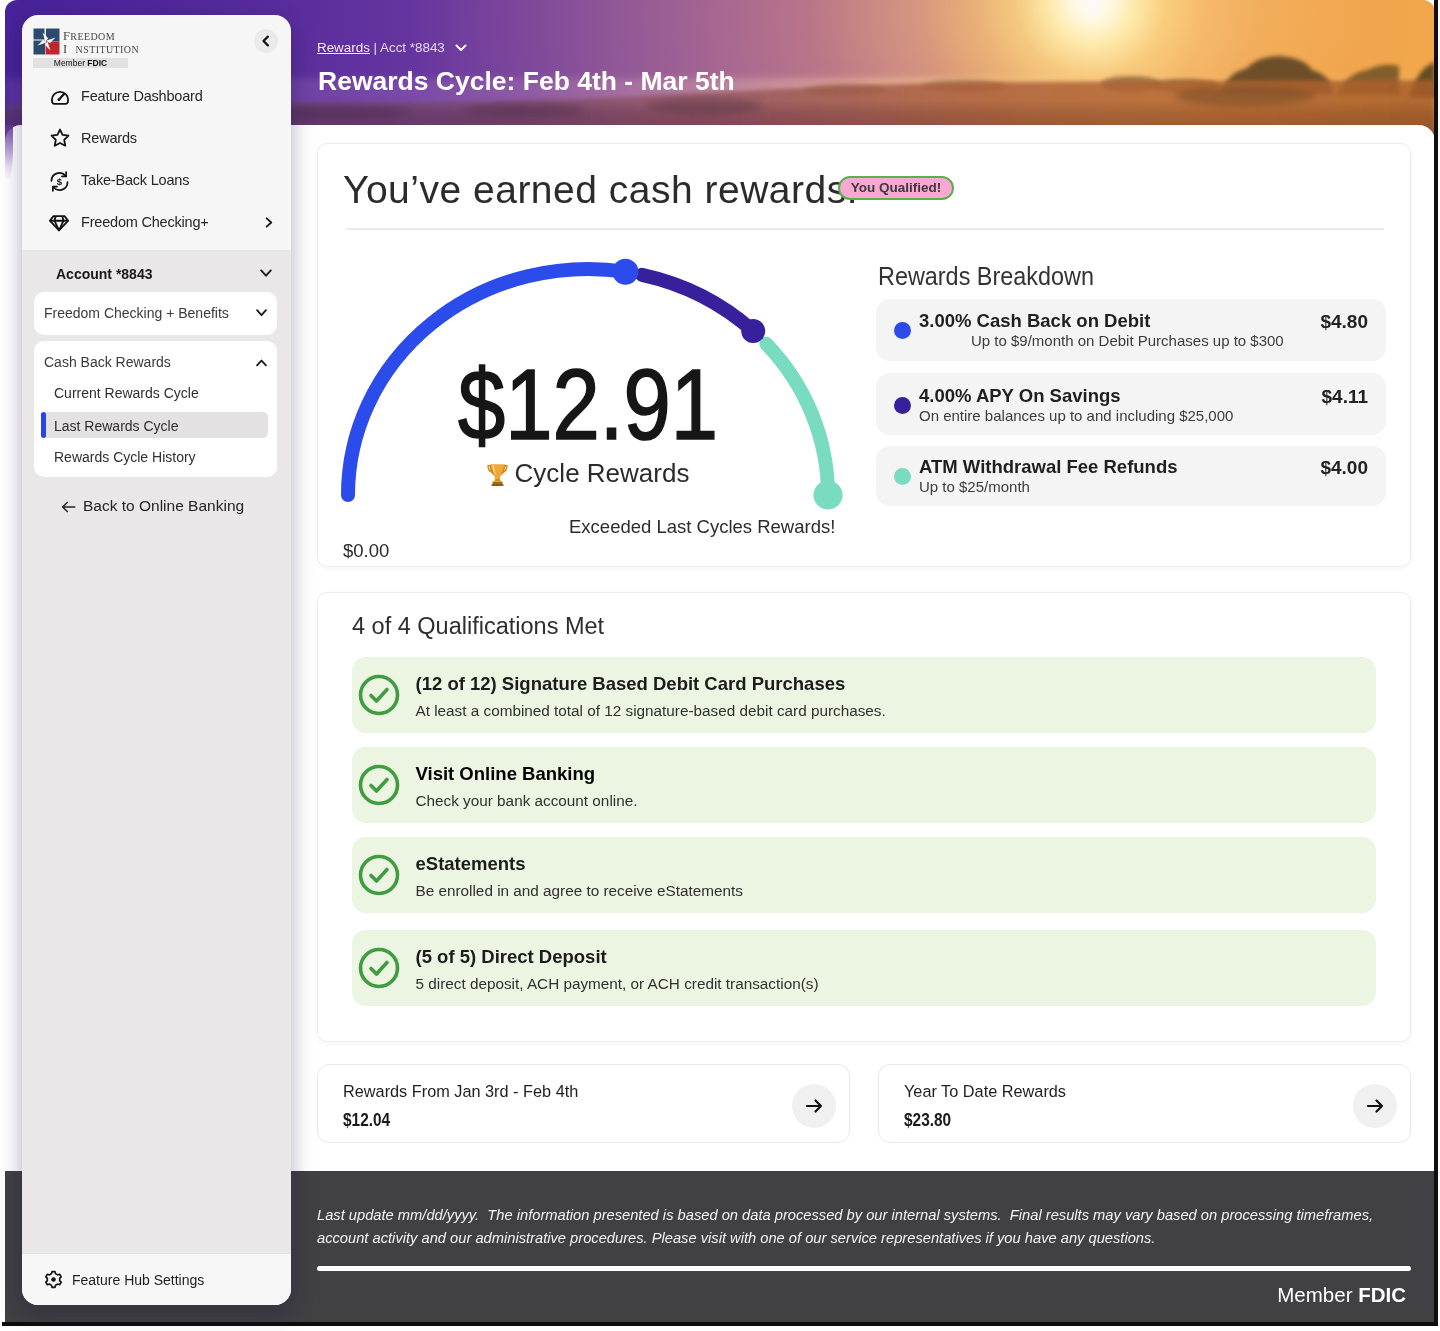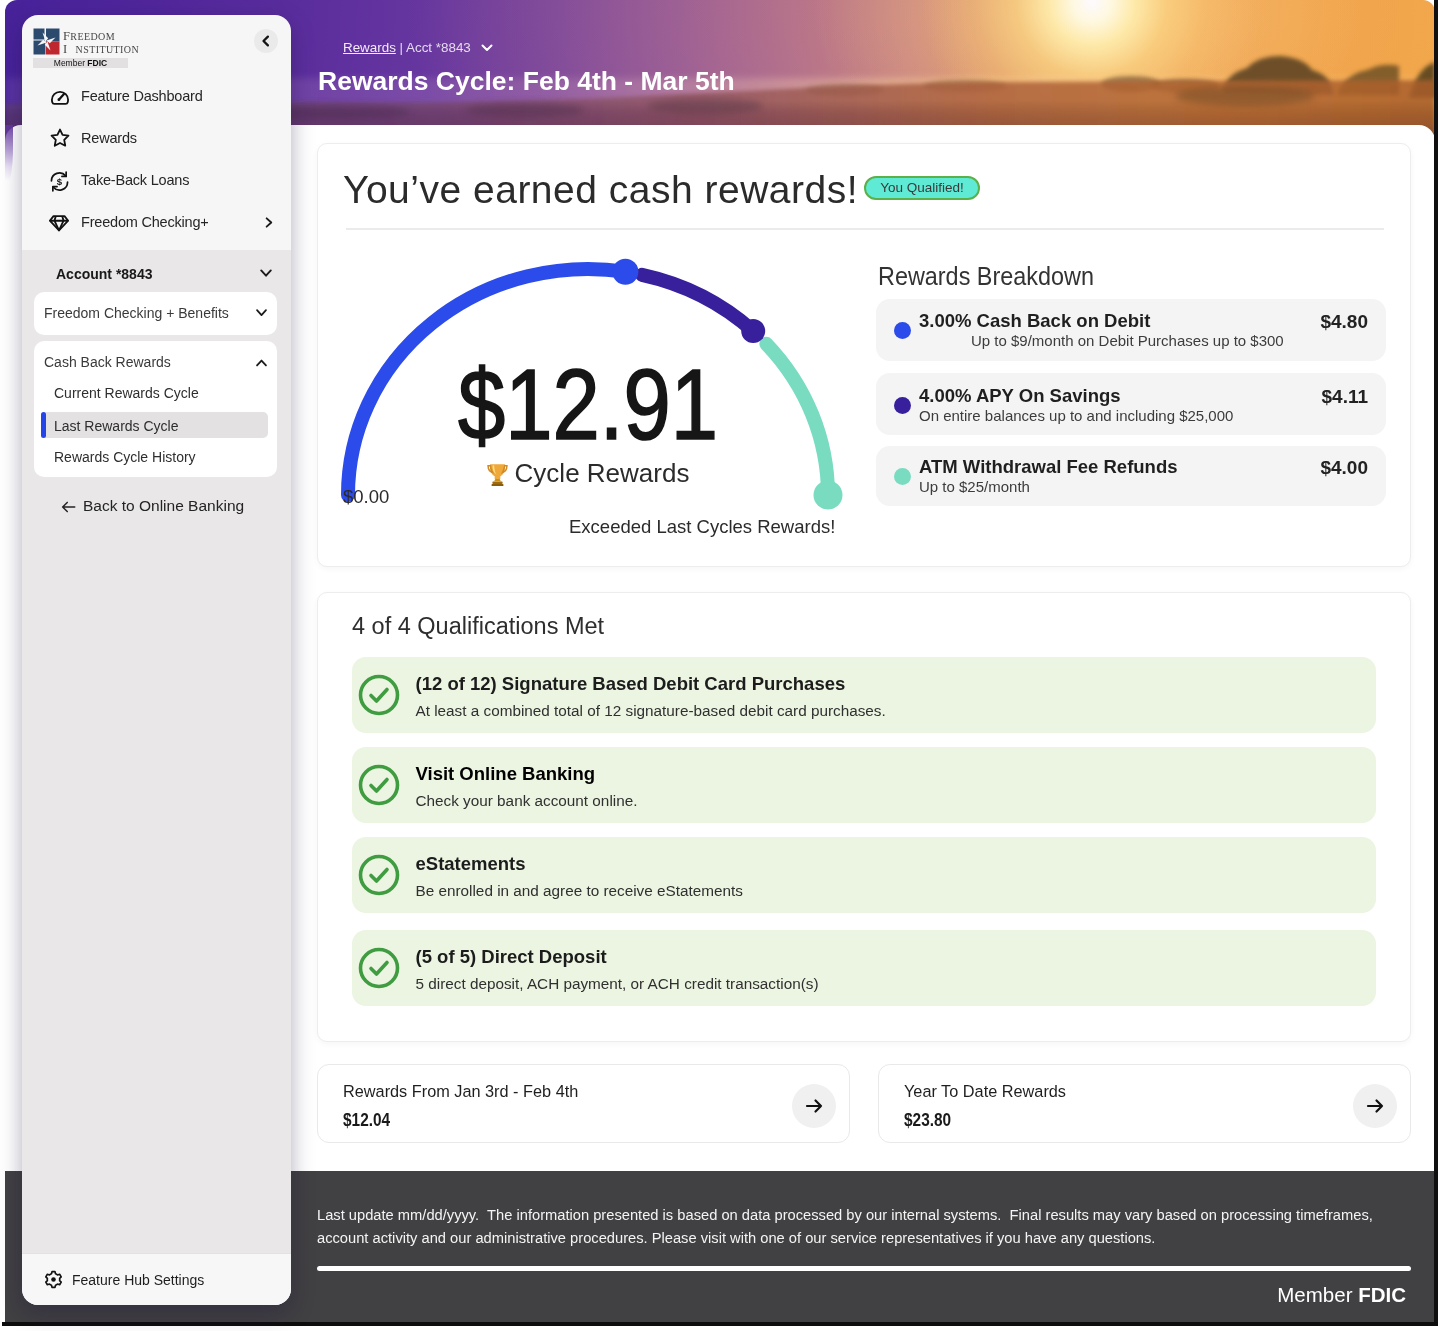--- a/index.html
+++ b/index.html
@@ -13,21 +13,21 @@
       radial-gradient(ellipse 280px 170px at 1087px 12px, rgba(255,235,170,0.42) 0%, rgba(255,225,150,0.18) 60%, rgba(255,215,140,0) 100%),
       radial-gradient(ellipse 700px 320px at 1100px 10px, rgba(250,170,90,0.5) 0%, rgba(245,160,95,0.22) 55%, rgba(240,150,100,0) 100%),
       linear-gradient(94deg, #47229a 0%, #50269b 10%, #5a2d9d 20%, #66369f 29%, #7643a0 38%, #8a52a0 47%, #9e619b 55%, #b37390 63%, #c9825f 72%, #de914e 80%, #eca146 89%, #f0a945 100%);
   }
   #body-bg { left:5px; top:125px; width:1430px; height:1046px; background:#ffffff; border-radius:16px 16px 0 0; }
   #footer { left:5px; top:1171px; width:1430px; height:151px; background:#414042; }
   #edge-r { left:1434px; top:0; width:3.5px; height:1326px; background:#101010; }
   #edge-b { left:2px; top:1322px; width:1436px; height:4px; background:#0d0d0d; }
 
   
-  .foot-text { left:317px; top:1204px; color:#f4f4f4; font-size:14.7px; line-height:23px; white-space:nowrap; }
+  .foot-text { left:317px; top:1204px; color:#f4f4f4; font-size:14.7px; line-height:23px; white-space:nowrap;font-style:italic; }
   .foot-rule { left:317px; top:1266px; width:1094px; height:5px; background:#fff; border-radius:3px; }
   .foot-fdic { left:1120px; top:1283px; width:286px; text-align:right; color:#fff; font-size:20.5px; }
 
   
   #sidebar { left:22px; top:15px; width:269px; height:1290px; background:#f7f6f7; border-radius:16px;
      box-shadow:0 8px 22px rgba(30,20,60,0.35); overflow:hidden; }
   #side-gray { left:0; top:235px; width:269px; height:1003px; background:#e9e7e8; position:absolute; }
   #side-foot { left:0; top:1238px; width:269px; height:52px; background:#f7f7f7; border-top:1px solid #e3e1e2; position:absolute; }
 
   .navlab { font-size:14.5px; letter-spacing:-0.2px; color:#262626; line-height:17px; }
@@ -84,60 +84,60 @@
         <ellipse cx="120" cy="114" rx="85" ry="8" fill="#4e2c56"></ellipse>
         <ellipse cx="330" cy="112" rx="75" ry="7" fill="#54305a"></ellipse>
         <ellipse cx="520" cy="110" rx="60" ry="7" fill="#5a3456"></ellipse>
         <ellipse cx="700" cy="106" rx="58" ry="8" fill="#643c4e"></ellipse>
         <ellipse cx="1240" cy="96" rx="70" ry="10" fill="#6e4a28"></ellipse>
       </g>
       <rect x="0" y="100" width="1430" height="50" fill="url(#groundtop)" opacity="0.8"></rect>
     </svg>
   </div>
 
-  <div class="abs" style="left:317px;top:40px;color:#f3eaf9;font-size:13.4px;margin-left:26px;">
+  <div class="abs" style="left:317px;top:40px;color:#f3eaf9;font-size:13.4px;">
     <span style="text-decoration:underline;">Rewards</span><span style="opacity:.9;"> | Acct *8843</span>
     <svg width="12" height="8" viewBox="0 0 12 8" style="margin-left:6px;">
       <path d="M1.5 1.5 L6 6 L10.5 1.5" fill="none" stroke="#fff" stroke-width="2" stroke-linecap="round" stroke-linejoin="round"></path>
     </svg>
   </div>
   <div class="abs" style="left:318px;top:66px;color:#fff;font-size:26.5px;font-weight:700;">Rewards Cycle: Feb 4th - Mar 5th</div>
   <div id="body-bg" class="abs"></div>
   <div class="abs" style="left:5px;top:125px;width:8px;height:56px;background:linear-gradient(to bottom, rgba(99,54,158,0.9) 0%, rgba(124,84,180,0.55) 45%, rgba(170,140,215,0.25) 75%, rgba(255,255,255,0) 100%);border-radius:0 0 60% 0;"></div>
   <div id="footer" class="abs"></div>
   <div id="edge-r" class="abs"></div>
   <div id="edge-b" class="abs"></div>
   <div class="abs foot-text">Last update mm/dd/yyyy.&nbsp; The information presented is based on data processed by our internal systems.&nbsp; Final results may vary based on processing timeframes,<br>account activity and our administrative procedures. Please visit with one of our service representatives if you have any questions.</div>
   <div class="abs foot-rule"></div>
   <div class="abs foot-fdic">Member <b>FDIC</b></div>
 
   <div class="abs" style="left:317px;top:143px;width:1094px;height:424px;background:#fff;border:1px solid #ededed;border-radius:10px;box-shadow:0 2px 6px rgba(0,0,0,0.04);"></div>
   <div class="abs" style="left:343px;top:168px;font-size:39px;letter-spacing:0.5px;color:#2b2b2b;font-weight:400;">You’ve earned cash rewards!</div>
-  <div class="abs" style="left:864px;top:176px;width:116px;height:24px;border:2px solid #5bb04a;background:#5eead4;border-radius:13px;font-size:13.5px;font-weight:400;color:#3a3a3a;line-height:20px;text-align:center;">You Qualified!</div>
+  <div class="abs" style="left:838px;top:176px;width:116px;height:24px;border:2px solid #5bb04a;background:#f9a8d4;border-radius:13px;font-size:13.5px;font-weight:700;color:#3a3a3a;line-height:20px;text-align:center;">You Qualified!</div>
   <div class="abs" style="left:346px;top:228px;width:1038px;height:2px;background:#ebebeb;"></div>
 
   <svg class="abs" style="left:330px;top:250px;" width="520" height="270" viewBox="330 250 520 270">
     <path d="M 348 495 A 240 226 0 0 1 625.4 271.7" fill="none" stroke="#2b4bea" stroke-width="14" stroke-linecap="round"></path>
     <path d="M 642 274.8 A 240 226 0 0 1 753.2 331.1" fill="none" stroke="#38209d" stroke-width="14" stroke-linecap="round"></path>
     <path d="M 766.3 343.8 A 240 226 0 0 1 828 495" fill="none" stroke="#79dcc1" stroke-width="14" stroke-linecap="round"></path>
     <circle cx="625.4" cy="271.7" r="13" fill="#2b4bea"></circle>
     <circle cx="753.2" cy="331.1" r="12" fill="#38209d"></circle>
     <circle cx="828" cy="495" r="14.5" fill="#79dcc1"></circle>
   </svg>
   <div class="abs" style="left:388px;top:354px;width:400px;text-align:center;font-size:100px;font-weight:400;color:#161616;-webkit-text-stroke:1.7px #161616;line-height:100px;transform:scaleX(0.85);">$12.91</div>
   <div class="abs" style="left:348px;top:458px;width:480px;text-align:center;font-size:26px;color:#2b2b2b;">
     <svg width="21" height="24" viewBox="0 0 24 27" style="vertical-align:-4.5px;margin-right:7px;">
       <path d="M3.5 1.2 L20.5 1.2 L20.3 6 Q19.8 12.5 15.8 14.6 L15.2 14.9 L15.2 18 L8.8 18 L8.8 14.9 L8.2 14.6 Q4.2 12.5 3.7 6 Z" fill="#efa83a"></path>
       <path d="M3.8 3 L1.2 3 Q1.4 9.5 6.4 10.8 L5.4 8.6 Q4.2 6.2 4 3.6 Z M20.2 3 L22.8 3 Q22.6 9.5 17.6 10.8 L18.6 8.6 Q19.8 6.2 20 3.6 Z" fill="none" stroke="#d28a22" stroke-width="1.7"></path>
       <path d="M8.2 2.5 Q8.2 9.5 11 13 Q8.4 11.5 7.2 8.6 Q6.2 6 6.4 2.5 Z" fill="#ffe08a"></path>
       <path d="M9.5 18 L14.5 18 L15.8 20.6 L8.2 20.6 Z" fill="#c9901e"></path>
       <rect x="6.2" y="20.8" width="11.6" height="3" rx="0.8" fill="#a06a10"></rect>
       <rect x="5.2" y="23.8" width="13.6" height="2.4" rx="0.8" fill="#8d5c0b"></rect>
     </svg>Cycle Rewards</div>
-  <div class="abs" style="left:343px;top:486px;font-size:18.5px;color:#2b2b2b;text-align:center;">$0.00</div>
+  <div class="abs" style="left:343px;top:540px;font-size:18.5px;color:#2b2b2b;text-align:center;">$0.00</div>
   <div class="abs" style="left:569px;top:516px;font-size:18.5px;color:#2b2b2b;">Exceeded Last Cycles Rewards!</div>
 
   <div class="abs" style="left:878px;top:261px;font-size:26px;color:#333;transform:scaleX(0.9);transform-origin:0 50%;white-space:nowrap;">Rewards Breakdown</div>
   <div class="abs" style="left:876px;top:299px;width:510px;height:62px;background:#f5f4f5;border-radius:14px;"></div>
   <div class="abs" style="left:894px;top:321.5px;width:17px;height:17px;border-radius:50%;background:#2b4bea;"></div>
   <div class="abs" style="left:919px;top:310px;font-size:18.5px;font-weight:700;color:#1f1f1f;">3.00% Cash Back on Debit</div>
   <div class="abs" style="left:971px;top:332px;font-size:15px;color:#3c3c3c;">Up to $9/month on Debit Purchases up to $300</div>
   <div class="abs" style="left:1216px;top:311px;width:152px;text-align:right;font-size:19px;font-weight:700;color:#222;">$4.80</div>
 
   <div class="abs" style="left:876px;top:373px;width:510px;height:62px;background:#f5f4f5;border-radius:14px;"></div>

